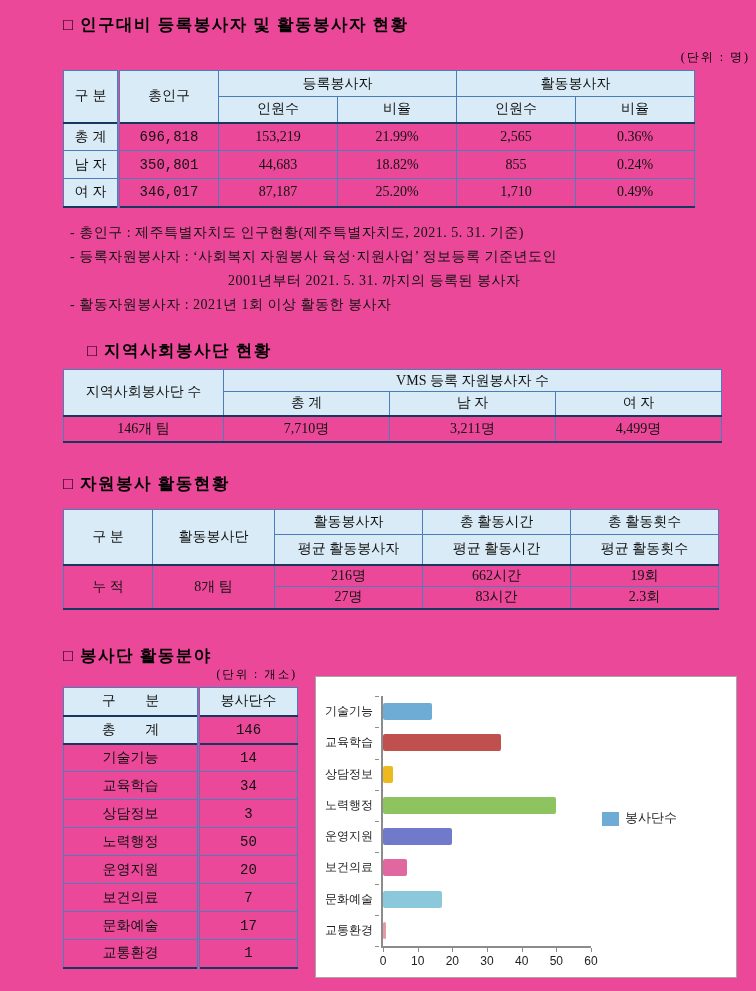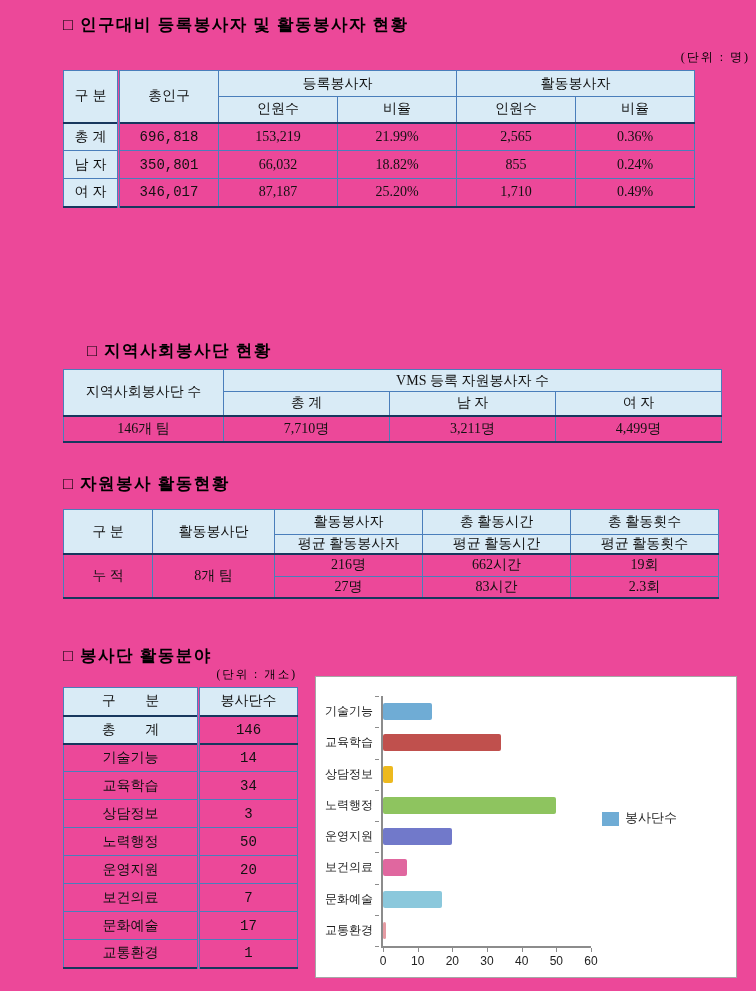--- a/index.html
+++ b/index.html
@@ -93,36 +93,42 @@
       <th class="hdr-bg sans">총 계</th>
       <td class="bl-double">696,818</td>
       <td>153,219</td>
       <td>21.99%</td>
       <td>2,565</td>
       <td>0.36%</td>
     </tr>
     <tr style="height:28px;">
       <th class="hdr-bg sans">남 자</th>
       <td class="bl-double">350,801</td>
-      <td>66,032</td>
+      <td>44,683</td>
       <td>18.82%</td>
       <td>855</td>
       <td>0.24%</td>
     </tr>
     <tr style="height:28px;">
       <th class="hdr-bg sans">여 자</th>
       <td class="bl-double">346,017</td>
       <td>87,187</td>
       <td>25.20%</td>
       <td>1,710</td>
       <td>0.49%</td>
     </tr>
   </tbody>
     </table>
 
+  <div class="notes">
+    <div>- 총인구 : 제주특별자치도 인구현황(제주특별자치도, 2021. 5. 31. 기준)</div>
+    <div>- 등록자원봉사자 : ‘사회복지 자원봉사 육성·지원사업’ 정보등록 기준년도인</div>
+    <div class="note-indent">2001년부터 2021. 5. 31. 까지의 등록된 봉사자</div>
+    <div>- 활동자원봉사자 : 2021년 1회 이상 활동한 봉사자</div>
+  </div>
 
   <div class="sec-title" style="top:340px;padding-left:24px;">□ 지역사회봉사단 현황</div>
 
   <table class="t" style="left:63px; top:369px; width:658px;">
     <colgroup>
         <col style="width:160px">
         <col style="width:166px">
         <col style="width:166px">
         <col style="width:166px">
       </colgroup>
@@ -156,21 +162,21 @@
         <col style="width:148px">
       </colgroup>
     <tbody>
         <tr style="height:25px;">
       <th rowspan="2" class="hdr-bg serif bb-thick">구 분</th>
       <th rowspan="2" class="hdr-bg serif bb-thick">활동봉사단</th>
       <th class="hdr-bg serif">활동봉사자</th>
       <th class="hdr-bg serif">총 활동시간</th>
       <th class="hdr-bg serif">총 활동횟수</th>
     </tr>
-    <tr style="height:19px;margin-top:13px;">
+    <tr style="height:30px;margin-top:13px;">
       <th class="hdr-bg serif bb-thick">평균 활동봉사자</th>
       <th class="hdr-bg serif bb-thick">평균 활동시간</th>
       <th class="hdr-bg serif bb-thick">평균 활동횟수</th>
     </tr>
     <tr style="height:22px;">
       <td rowspan="2">누 적</td>
       <td rowspan="2">8개 팀</td>
       <td>216명</td>
       <td>662시간</td>
       <td>19회</td>

